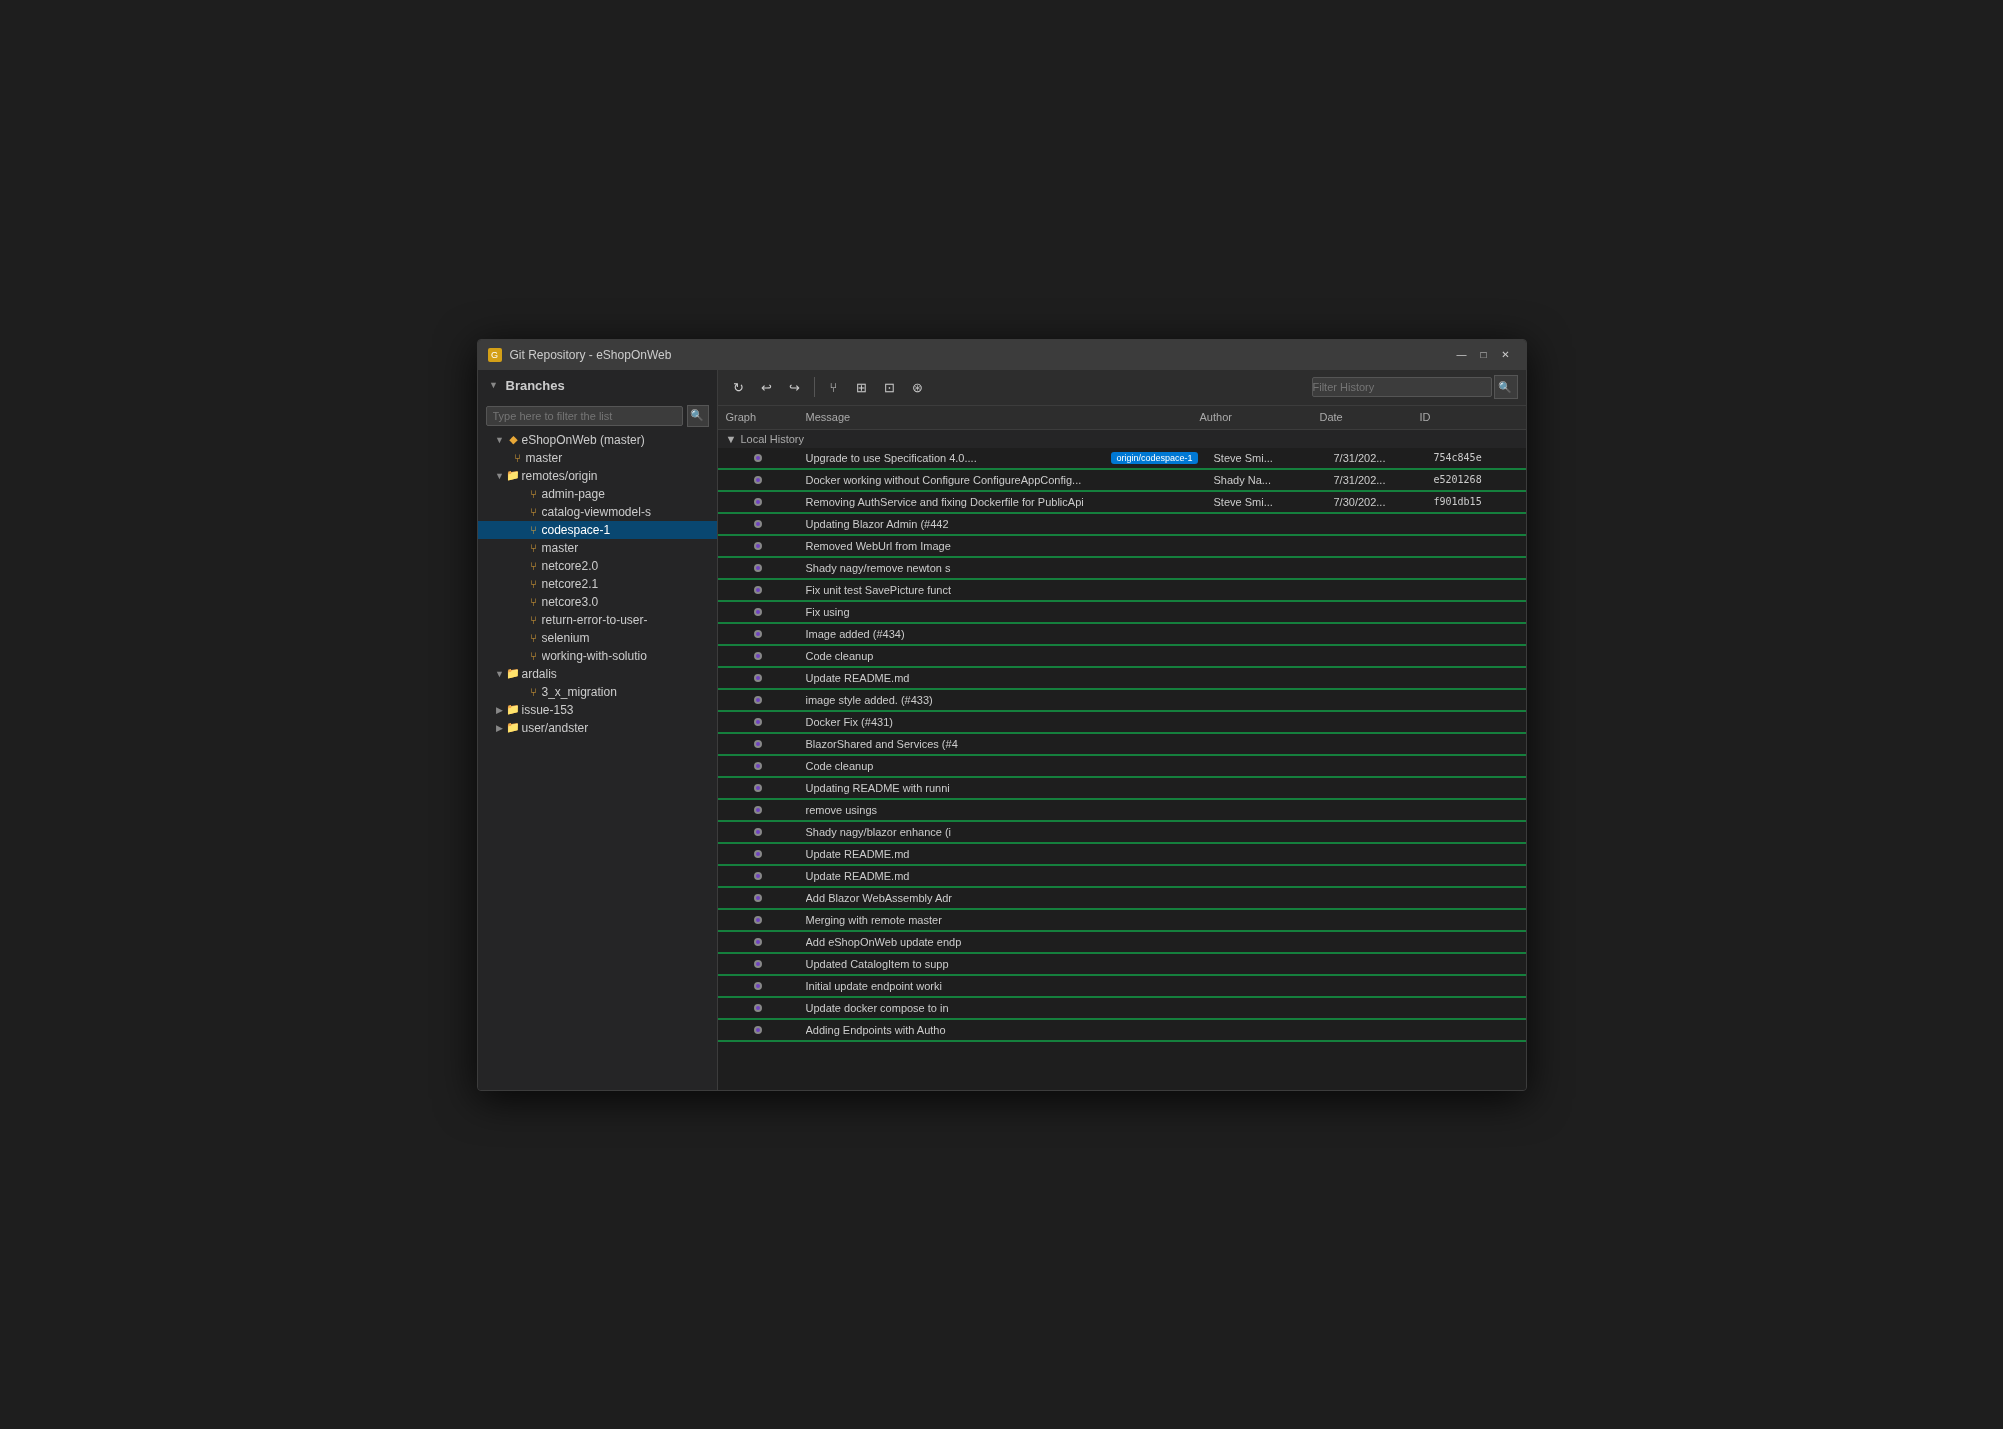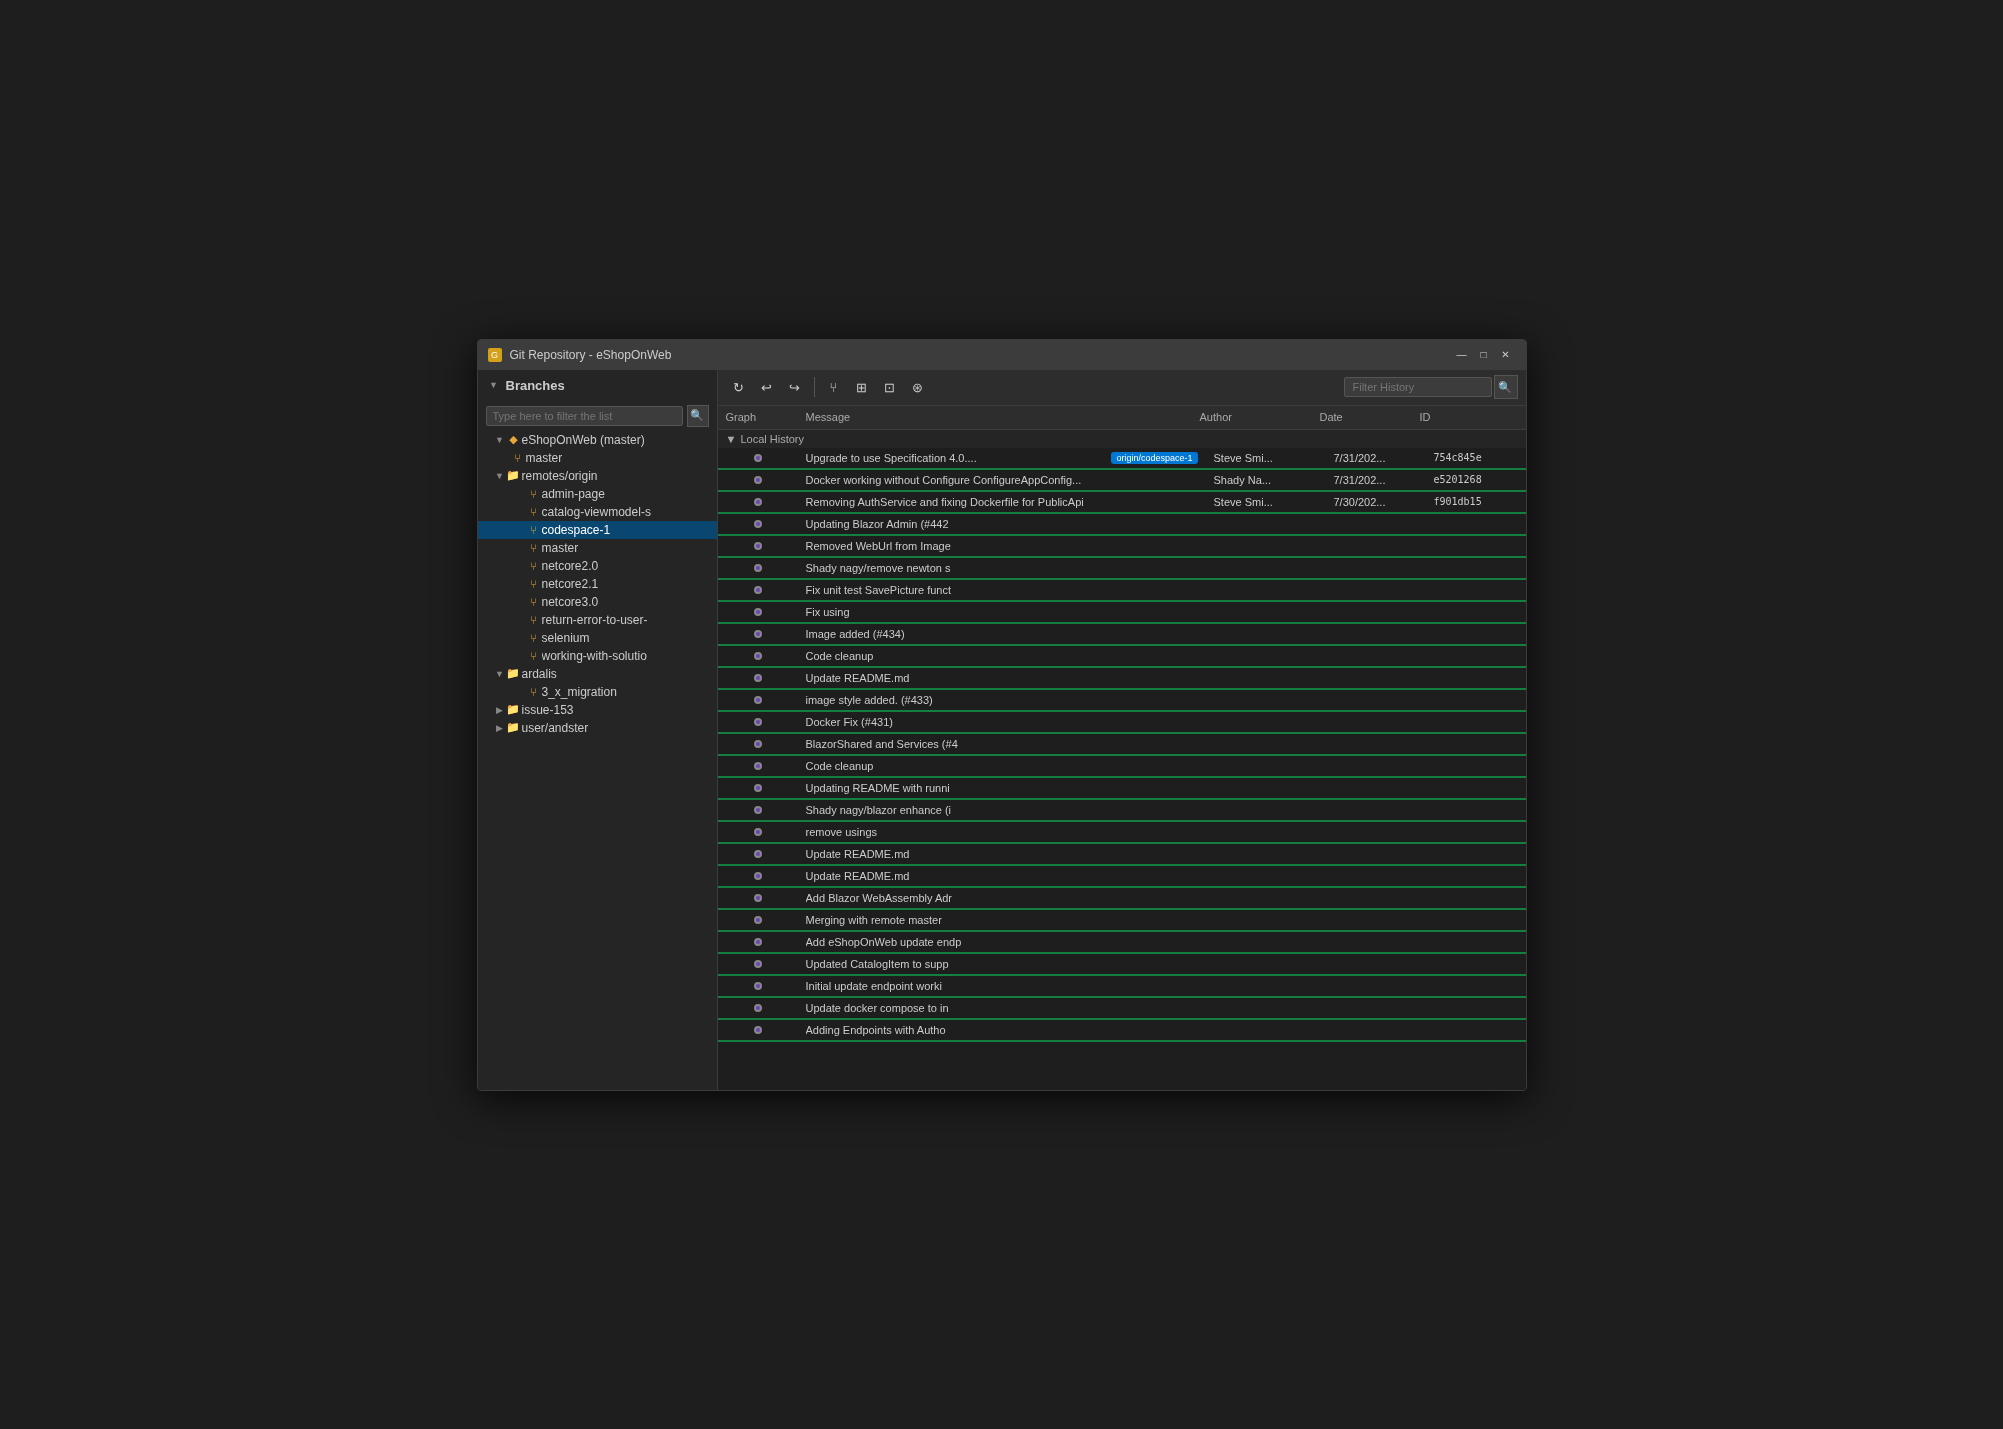--- a/index.html
+++ b/index.html
@@ -185,22 +185,22 @@
       border-radius: 2px;
       font-size: 13px;
     }
     .toolbar-sep { width: 1px; height: 20px; background: #555; margin: 0 4px; }
     .toolbar-spacer { flex: 1; }
     .filter-input {
       background: #3c3c3c;
       border: 1px solid #555;
       color: #888;
       font-size: 11px;
-      padding: 3px 8px;
-      width: 148px;
+      padding: 3px 0;
+      width: 180px;
       border-radius: 2px;
       outline: none;
       margin-left: 20px;
     }
     .filter-search-btn {
       width: 24px;
       height: 24px;
       background: #3c3c3c;
       border: 1px solid #555;
       color: #aaa;
@@ -648,32 +648,32 @@
             </div>
             <div class="history-col col-author"></div>
             <div class="history-col col-date"></div>
             <div class="history-col col-id" style="font-family: monospace; font-size: 10px;"></div>
           </div>
           <div class="history-row">
             <div class="graph-col history-col col-graph">
               <div style="width: 8px; height: 8px; border-radius: 50%; background: rgb(111, 66, 193); border: 2px solid rgb(136, 136, 136); flex-shrink: 0;"></div>
             </div>
             <div class="history-col col-message" style="display: flex; align-items: center; overflow: hidden;">
+              <span style="overflow: hidden; text-overflow: ellipsis; white-space: nowrap; flex: 1 1 0%;">remove usings</span>
+            </div>
+            <div class="history-col col-author"></div>
+            <div class="history-col col-date"></div>
+            <div class="history-col col-id" style="font-family: monospace; font-size: 10px;"></div>
+          </div>
+          <div class="history-row">
+            <div class="graph-col history-col col-graph">
+              <div style="width: 8px; height: 8px; border-radius: 50%; background: rgb(111, 66, 193); border: 2px solid rgb(136, 136, 136); flex-shrink: 0;"></div>
+            </div>
+            <div class="history-col col-message" style="display: flex; align-items: center; overflow: hidden;">
               <span style="overflow: hidden; text-overflow: ellipsis; white-space: nowrap; flex: 1 1 0%;">Shady nagy/blazor enhance (i</span>
-            </div>
-            <div class="history-col col-author"></div>
-            <div class="history-col col-date"></div>
-            <div class="history-col col-id" style="font-family: monospace; font-size: 10px;"></div>
-          </div>
-          <div class="history-row">
-            <div class="graph-col history-col col-graph">
-              <div style="width: 8px; height: 8px; border-radius: 50%; background: rgb(111, 66, 193); border: 2px solid rgb(136, 136, 136); flex-shrink: 0;"></div>
-            </div>
-            <div class="history-col col-message" style="display: flex; align-items: center; overflow: hidden;">
-              <span style="overflow: hidden; text-overflow: ellipsis; white-space: nowrap; flex: 1 1 0%;">remove usings</span>
             </div>
             <div class="history-col col-author"></div>
             <div class="history-col col-date"></div>
             <div class="history-col col-id" style="font-family: monospace; font-size: 10px;"></div>
           </div>
           <div class="history-row">
             <div class="graph-col history-col col-graph">
               <div style="width: 8px; height: 8px; border-radius: 50%; background: rgb(111, 66, 193); border: 2px solid rgb(136, 136, 136); flex-shrink: 0;"></div>
             </div>
             <div class="history-col col-message" style="display: flex; align-items: center; overflow: hidden;">

